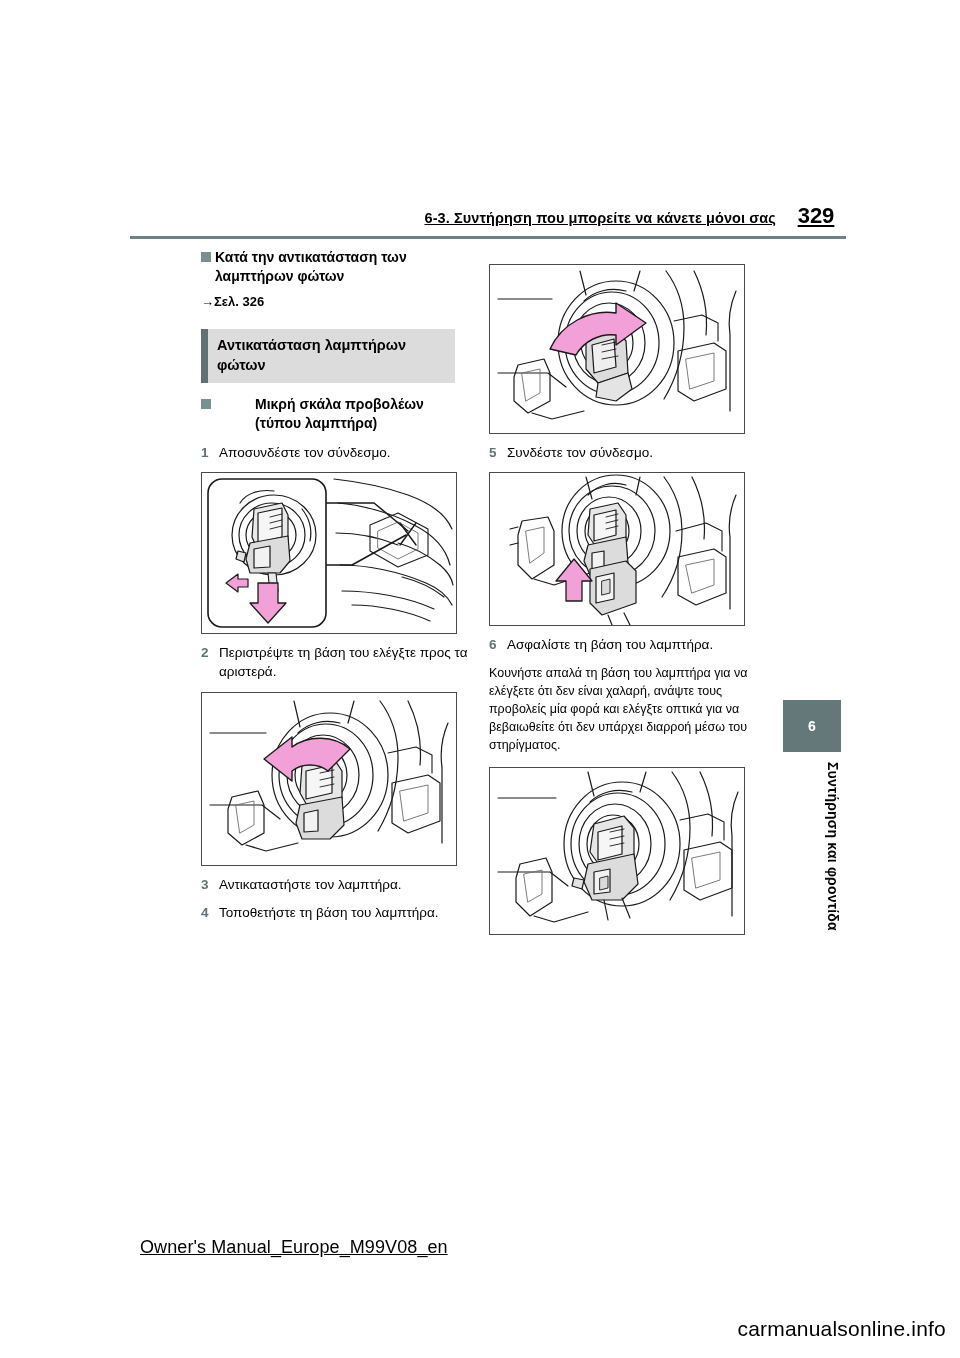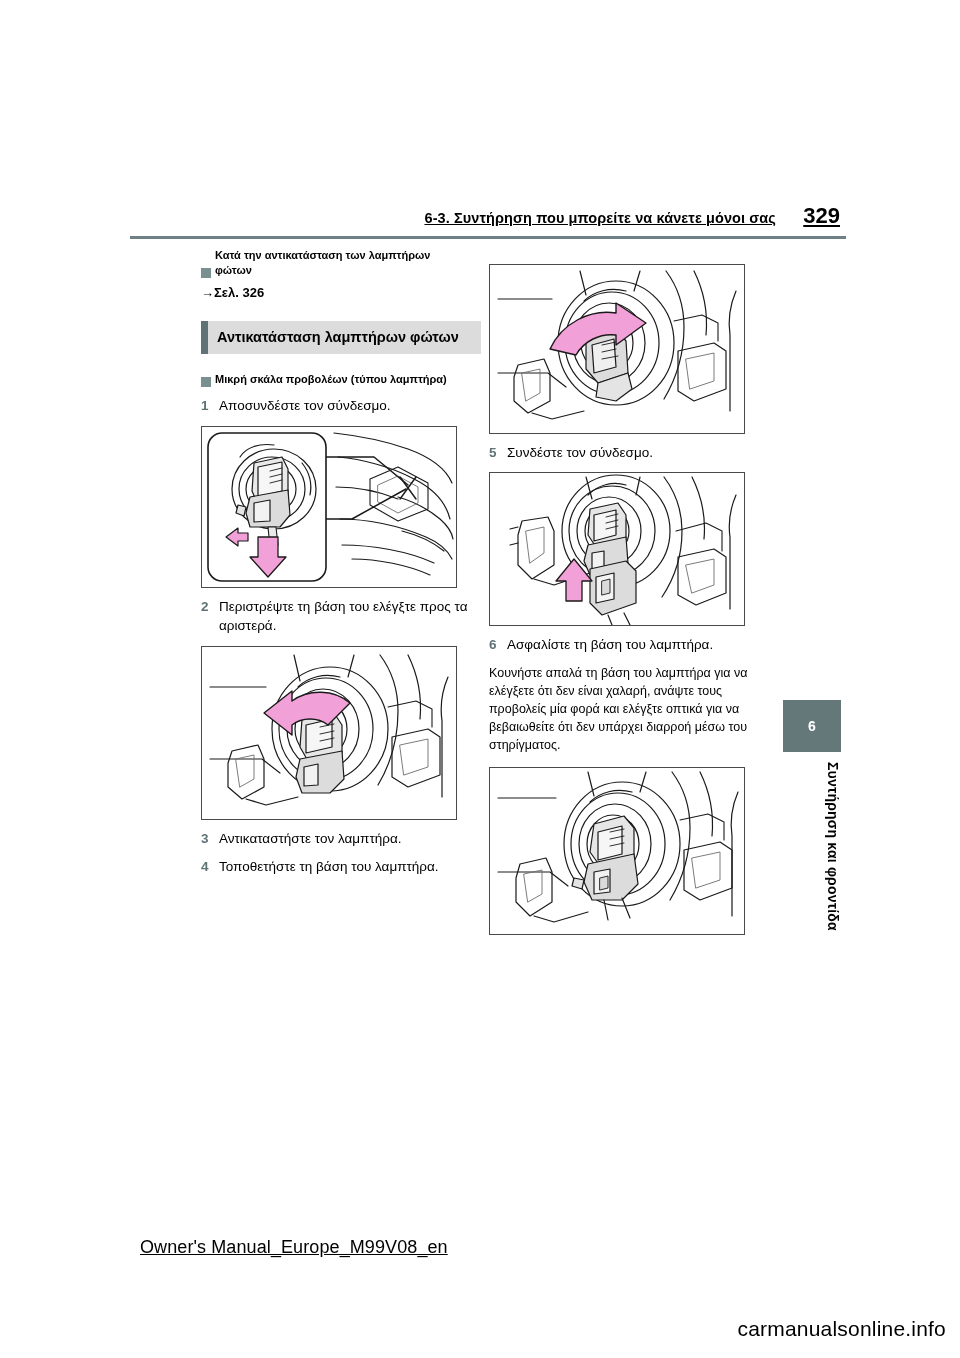--- a/index.html
+++ b/index.html
@@ -31,21 +31,21 @@
   #header-title {
     font-size: 14.5px;
     font-weight: bold;
     letter-spacing: 0.1px;
   }
   #page-number {
     font-size: 22px;
     font-weight: bold;
     margin-left: 16px;
     min-width: 48px;
-    text-align: right;
+    text-align: center;
   }
   #header-rule {
     position: absolute;
     left: 130px;
     top: 236px;
     width: 716px;
     height: 3px;
     background: #6f8184;
   }
 
@@ -53,22 +53,22 @@
   .column {
     position: absolute;
     width: 268px;
   }
   #left-column  { left: 201px; top: 248px; }
   #right-column { left: 489px; top: 248px; }
 
   
   .sq-heading {
     display: flex;
-    align-items: flex-end;
-    font-size: 11px;
+    align-items: flex-start;
+    font-size: 14px;
     font-weight: bold;
     line-height: 1.38;
     margin: 0 0 2px 0;
   }
   .sq-bullet {
     width: 10px;
     height: 10px;
     background: #7a8f8f;
     flex: 0 0 10px;
     margin-top: 4px;
@@ -81,21 +81,21 @@
     line-height: 1.4;
     margin: 6px 0 0 0;
     font-weight: bold;
   }
 
   .section-bar {
     display: flex;
     align-items: stretch;
     background: #dcdcdc;
     margin: 18px 0 0 0;
-    width: 280px;
+    width: 254px;
   }
   .section-bar .accent {
     width: 7px;
     flex: 0 0 7px;
     background: #5f7376;
   }
   .section-bar .section-title {
     font-size: 14.5px;
     font-weight: bold;
     line-height: 1.42;
@@ -195,21 +195,21 @@
     <span class="sq-text">Κατά την αντικατάσταση των λαμπτήρων φώτων</span>
   </div>
 
   <p class="xref">→Σελ. 326</p>
 
   <div class="section-bar">
     <span class="accent"></span>
     <span class="section-title">Αντικατάσταση λαμπτήρων φώτων</span>
   </div>
 
-  <div class="sq-heading" style="margin-top:18px;">
+  <div class="sq-heading" style="margin-top:12px;gap:40px;">
     <span class="sq-bullet"></span>
     <span class="sq-text">Μικρή σκάλα προβολέων (τύπου λαμπτήρα)</span>
   </div>
 
   <div class="step">
     <span class="step-num">1</span>
     <span class="step-text">Αποσυνδέστε τον σύνδεσμο.</span>
   </div>
 
   <div class="figure">

